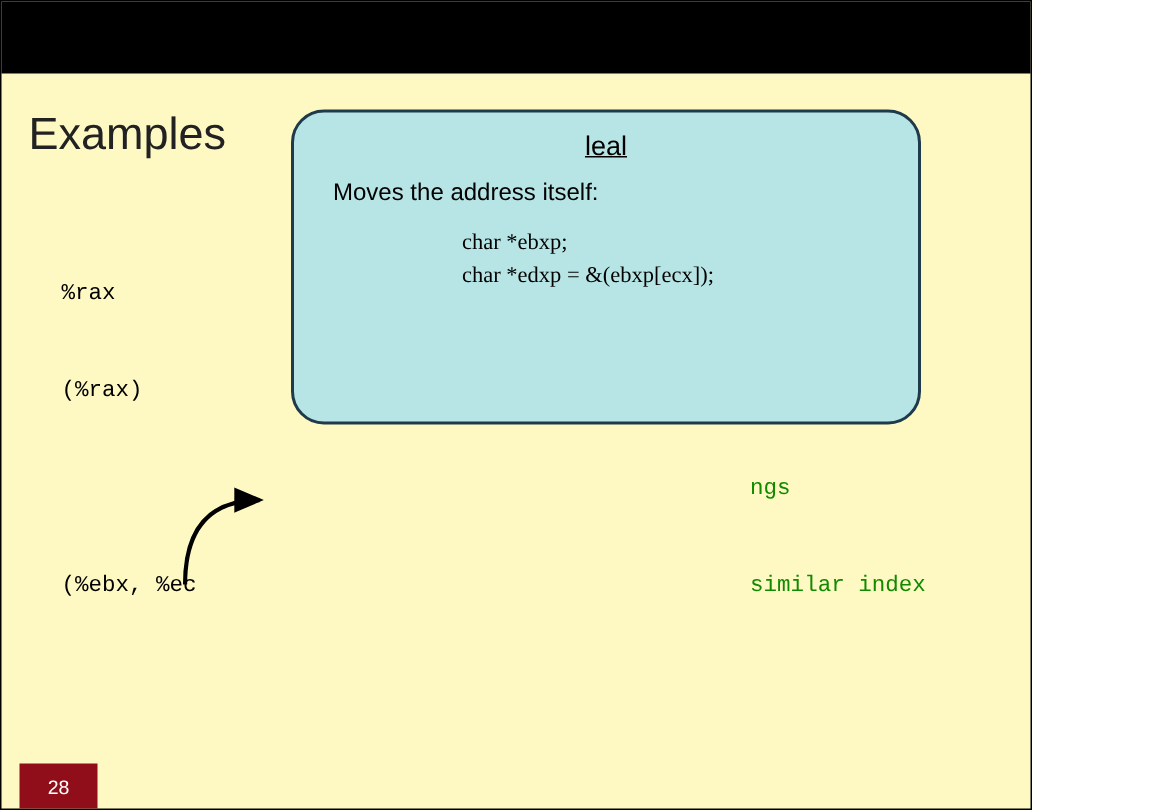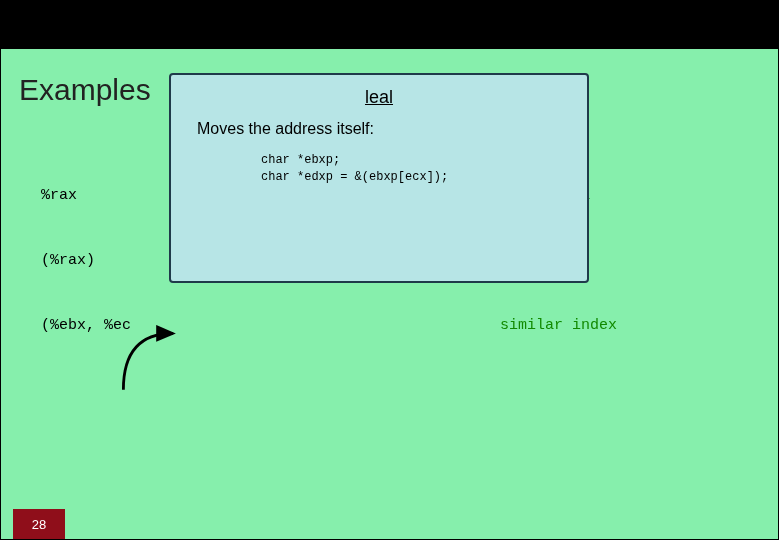--- a/index.html
+++ b/index.html
@@ -1,21 +1,21 @@
 <!DOCTYPE html>
 <html><head>
 <meta charset="utf-8">
 <style>
   * { margin: 0; padding: 0; box-sizing: border-box; }
   html, body { width: 780px; height: 540px; overflow: hidden; font-family: Arial, Helvetica, sans-serif; }
   .slide {
     position: relative;
-    width: 779px;
+    width: 688px;
     height: 540px;
-    background: #86efac;
+    background: #fef9c3;
     border: 1px solid #000;
   }
   .topbar {
     position: absolute;
     top: 0; left: 0; right: 0;
     height: 48px;
     background: #000;
   }
   .title {
     position: absolute;
@@ -33,45 +33,45 @@
     font-family: "Courier New", Courier, monospace;
     font-size: 15px;
     line-height: 1.45;
     white-space: pre;
     color: #000;
   }
   .codearea .green { color: #118a00; }
   .callout {
     position: absolute;
     top: 72px;
-    left: 168px;
+    left: 193px;
     width: 420px;
     height: 210px;
     background: #b7e5e6;
     border: 2px solid #1f3a4a;
-    border-radius: 4px;
+    border-radius: 22px;
     padding: 10px 16px 12px 16px;
     font-family: Arial, Helvetica, sans-serif;
     font-size: 16px;
     color: #000;
   }
   .callout .leal {
     text-align: center;
     text-decoration: underline;
     font-size: 18px;
     margin-top: 2px;
     margin-bottom: 12px;
   }
   .callout .moves { margin-left: 10px; margin-bottom: 14px; }
   .callout .moves .u { }
   .callout .similar { margin-left: 40px; margin-bottom: 14px; }
   .callout .codelines {
-    font-family: Liberation Mono, monospace;
-    font-size: 12px;
-    margin-left: 74px;
+    font-family: Liberation Serif, serif;
+    font-size: 15px;
+    margin-left: 96px;
     line-height: 1.45;
   }
   .arrow {
     position: absolute;
     left: 113px;
     top: 323px;
     width: 75px;
     height: 75px;
     pointer-events: none;
   }
@@ -93,20 +93,21 @@
 <body>
 
 <div class="slide">
   <div class="topbar"></div>
 
   <div class="title">Examples</div>
 
   <div class="codearea">
     <div><span>%rax</span>                                               <span class="green">ax is data</span></div>
     <div><span>(%rax)</span>                                             <span class="green">to by rax</span></div>
+    <div>                                                   <span class="green">ngs</span></div>
     <div><span>(%ebx, %ec</span>                                         <span class="green">similar index</span></div>
     
     
     
     
     
   </div>
 
   <div class="callout">
     <div class="leal">leal</div>

